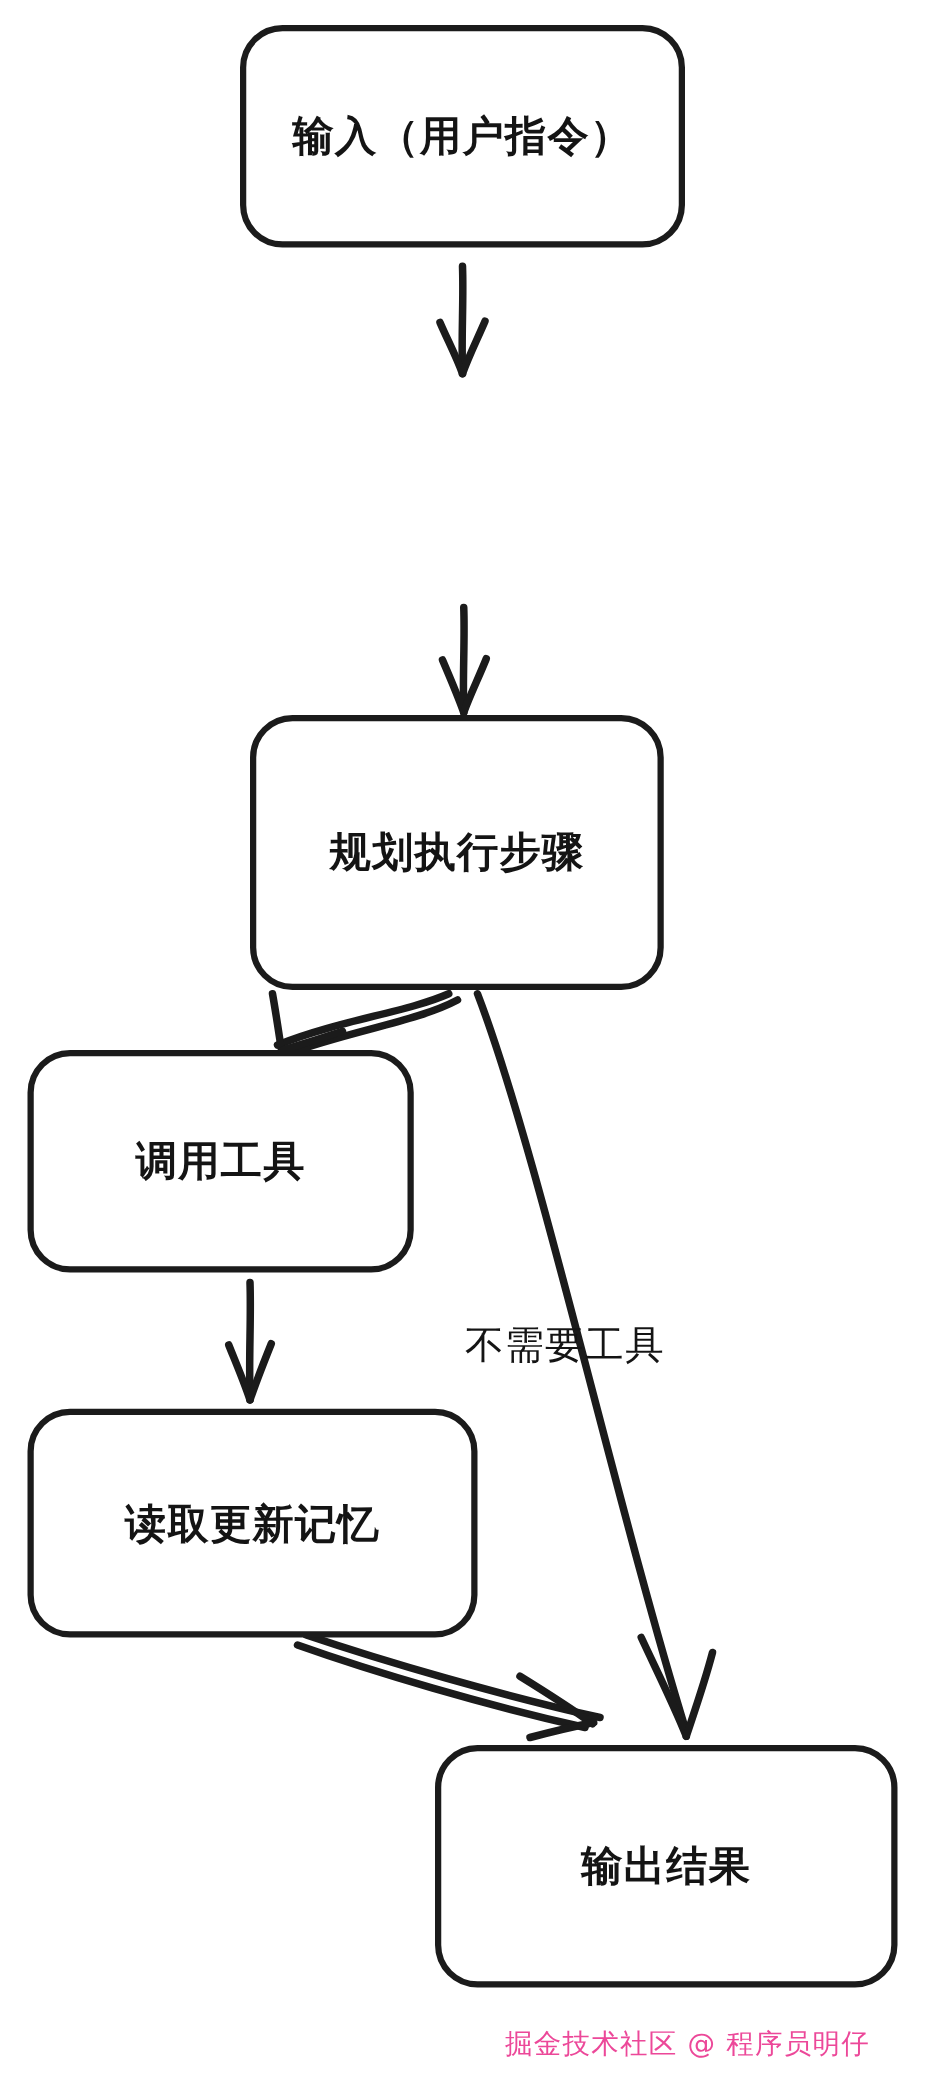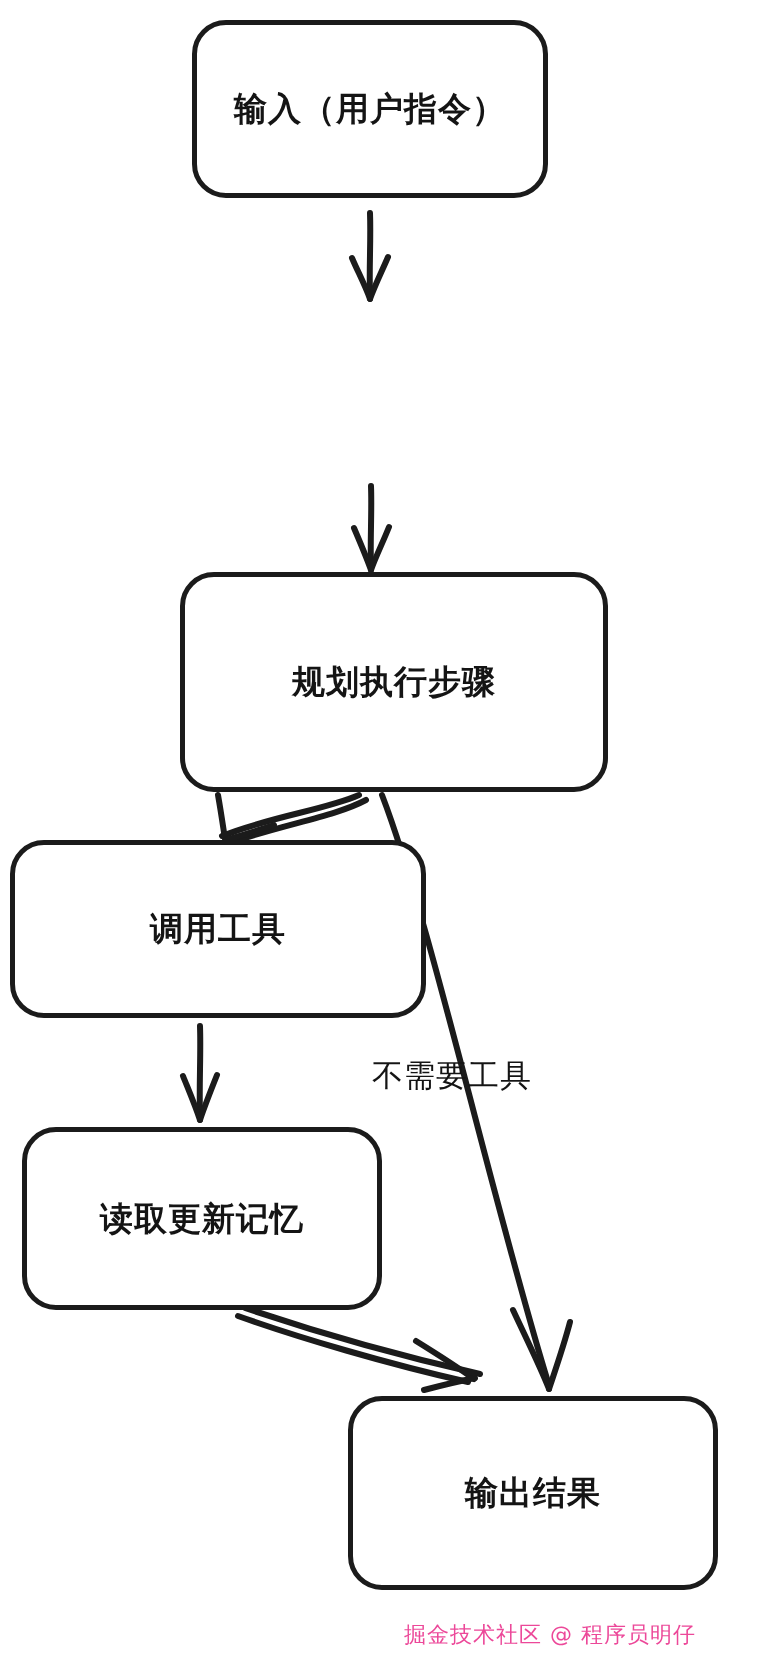--- a/index.html
+++ b/index.html
@@ -46,22 +46,22 @@
     line-height: 1.2;
     white-space: nowrap;
     user-select: none;
   }
   .node-label.latin-mix {
     font-style: italic;
     font-weight: 600;
   }
   #node-input       { left: 192px; top: 20px;   width: 356px; height: 178px; }
   #node-llm         { left: 192px; top: 300px;  width: 356px; height: 173px; }
-  #node-plan        { left: 180px; top: 572px;  width: 428px; height: 220px; }
-  #node-tool        { left: 10px;  top: 840px;  width: 416px; height: 178px; }
+  #node-plan        { left: 200px; top: 572px;  width: 331px; height: 220px; }
+  #node-tool        { left: 22px;  top: 840px;  width: 309px; height: 178px; }
   #node-memory      { left: 22px;  top: 1127px; width: 360px; height: 183px; }
   #node-output      { left: 348px; top: 1352px; width: 370px; height: 194px; margin-top: 44px; }
 
   .edge-label {
     position: absolute;
     font-family: "DejaVu Sans", "Liberation Sans", sans-serif;
     font-size: 31px;
     font-weight: 400;
     color: #141414;
     letter-spacing: 1px;

